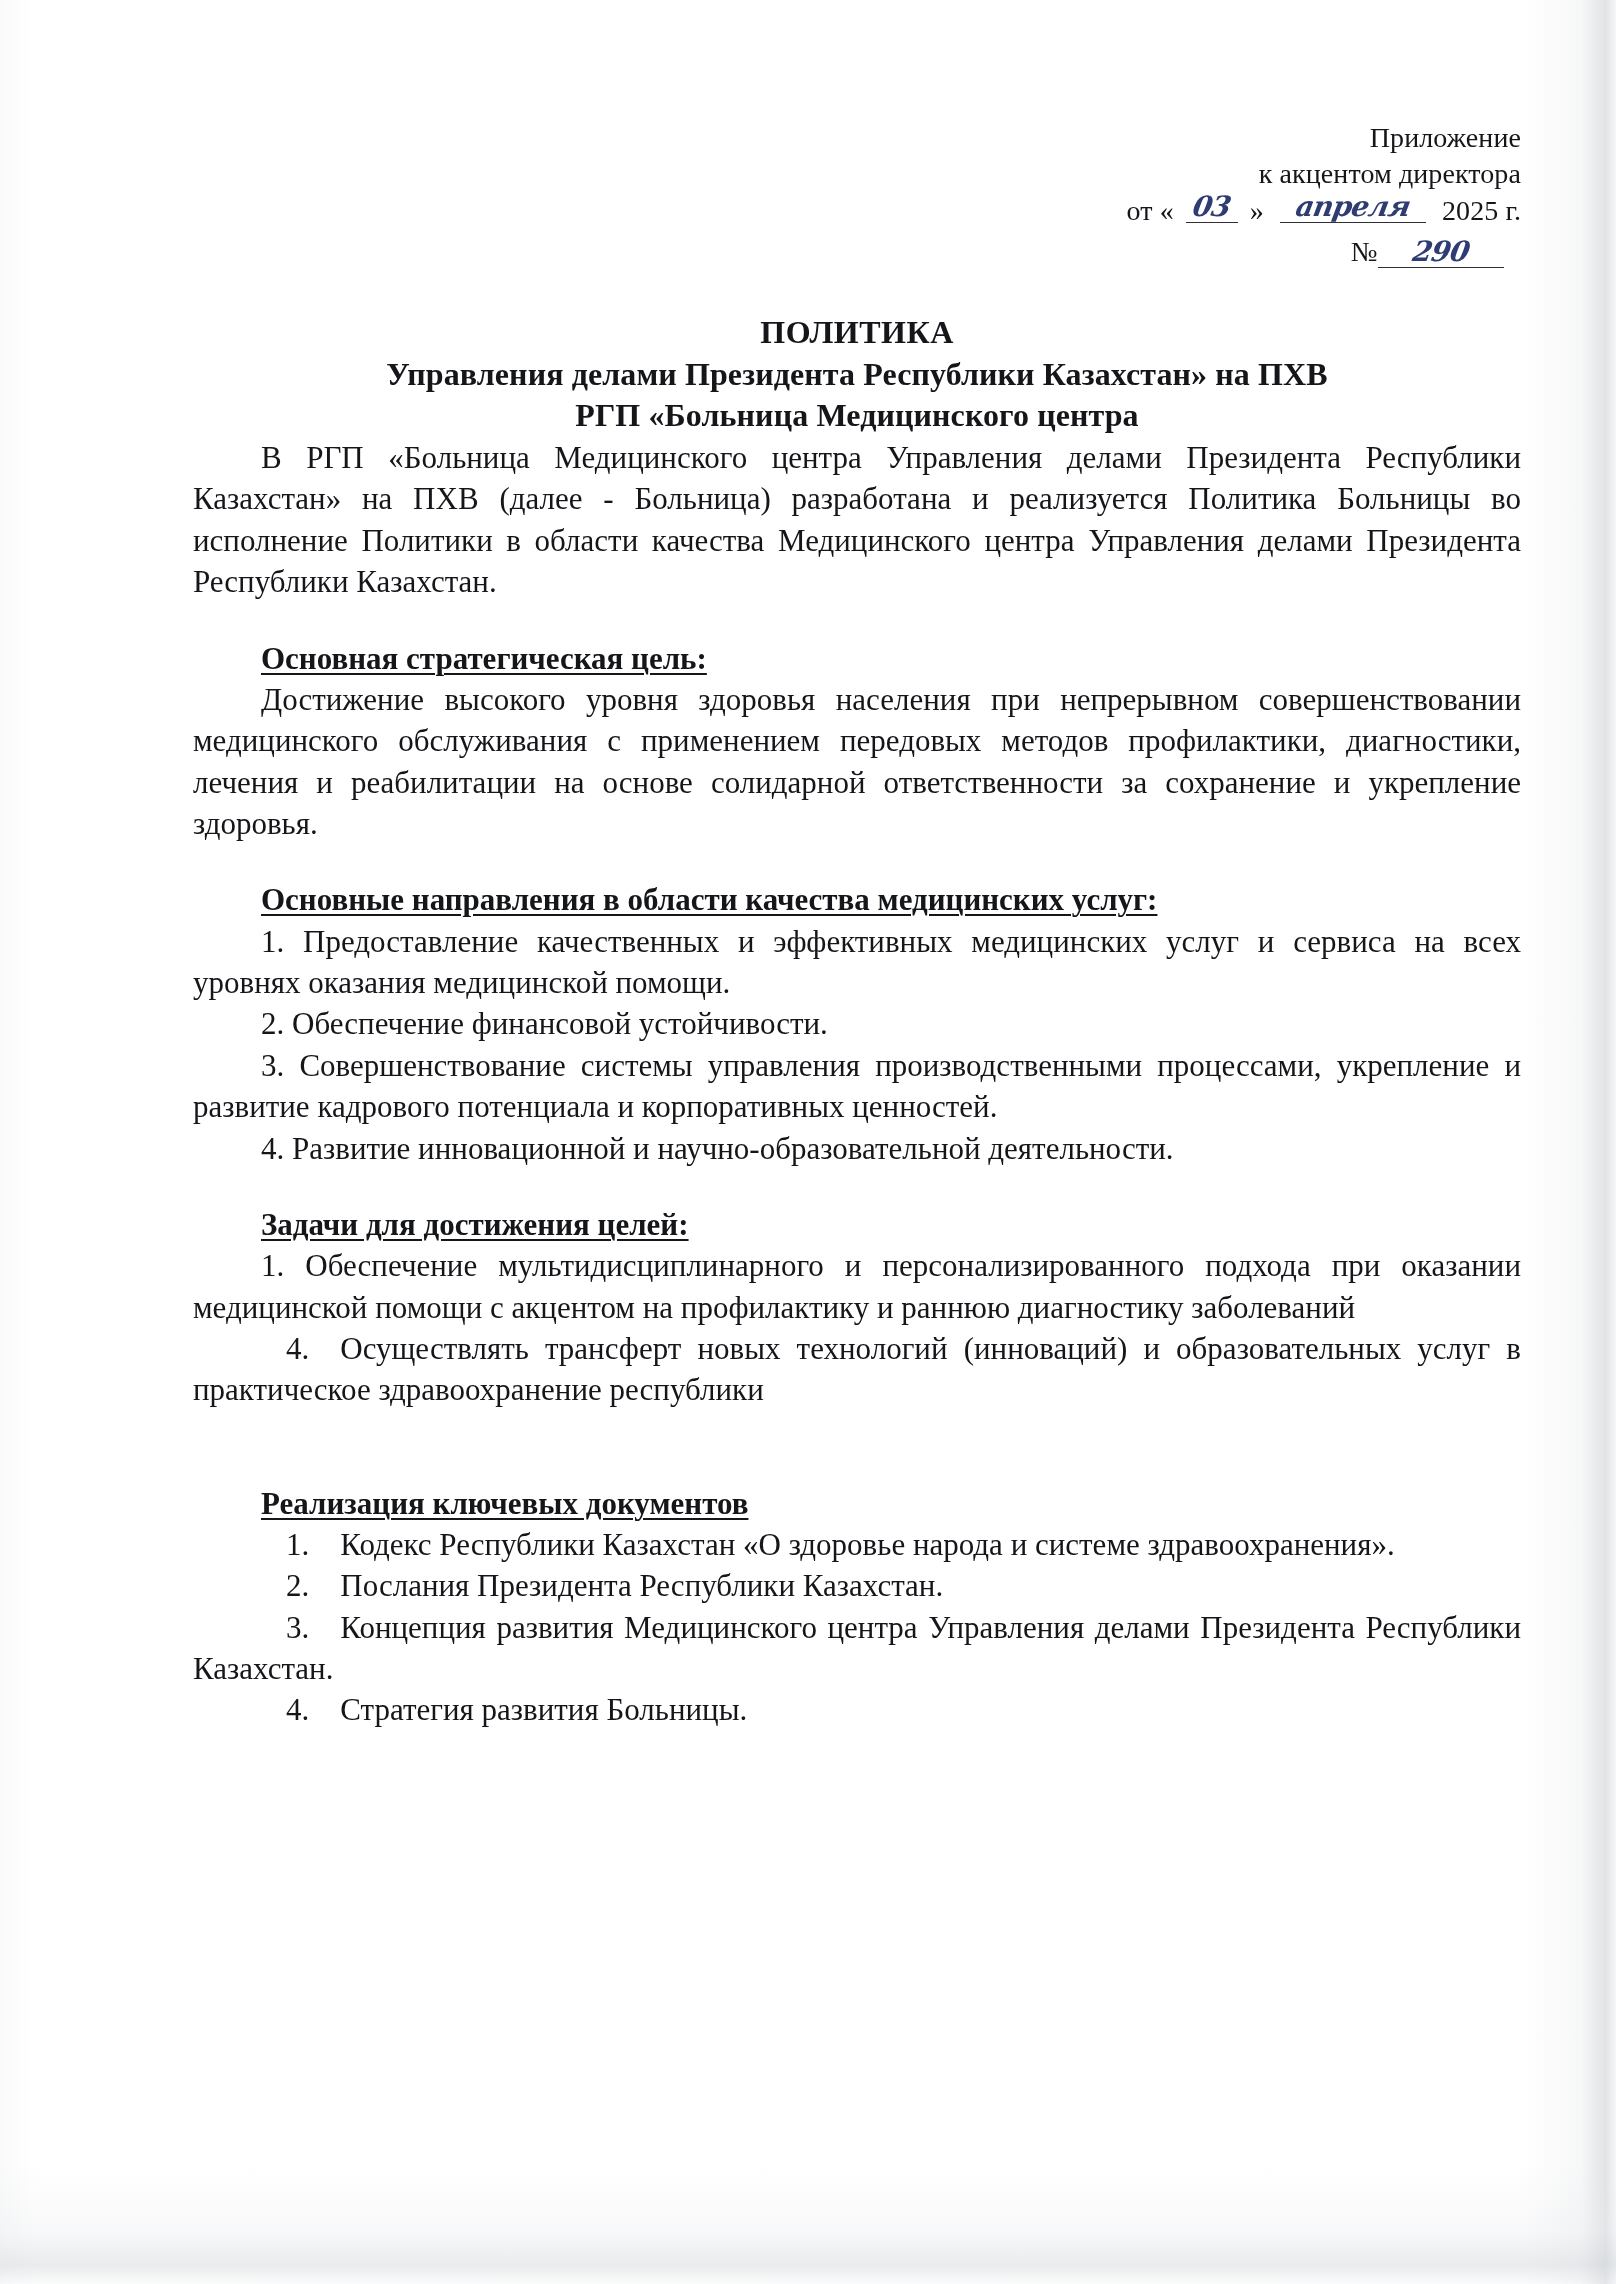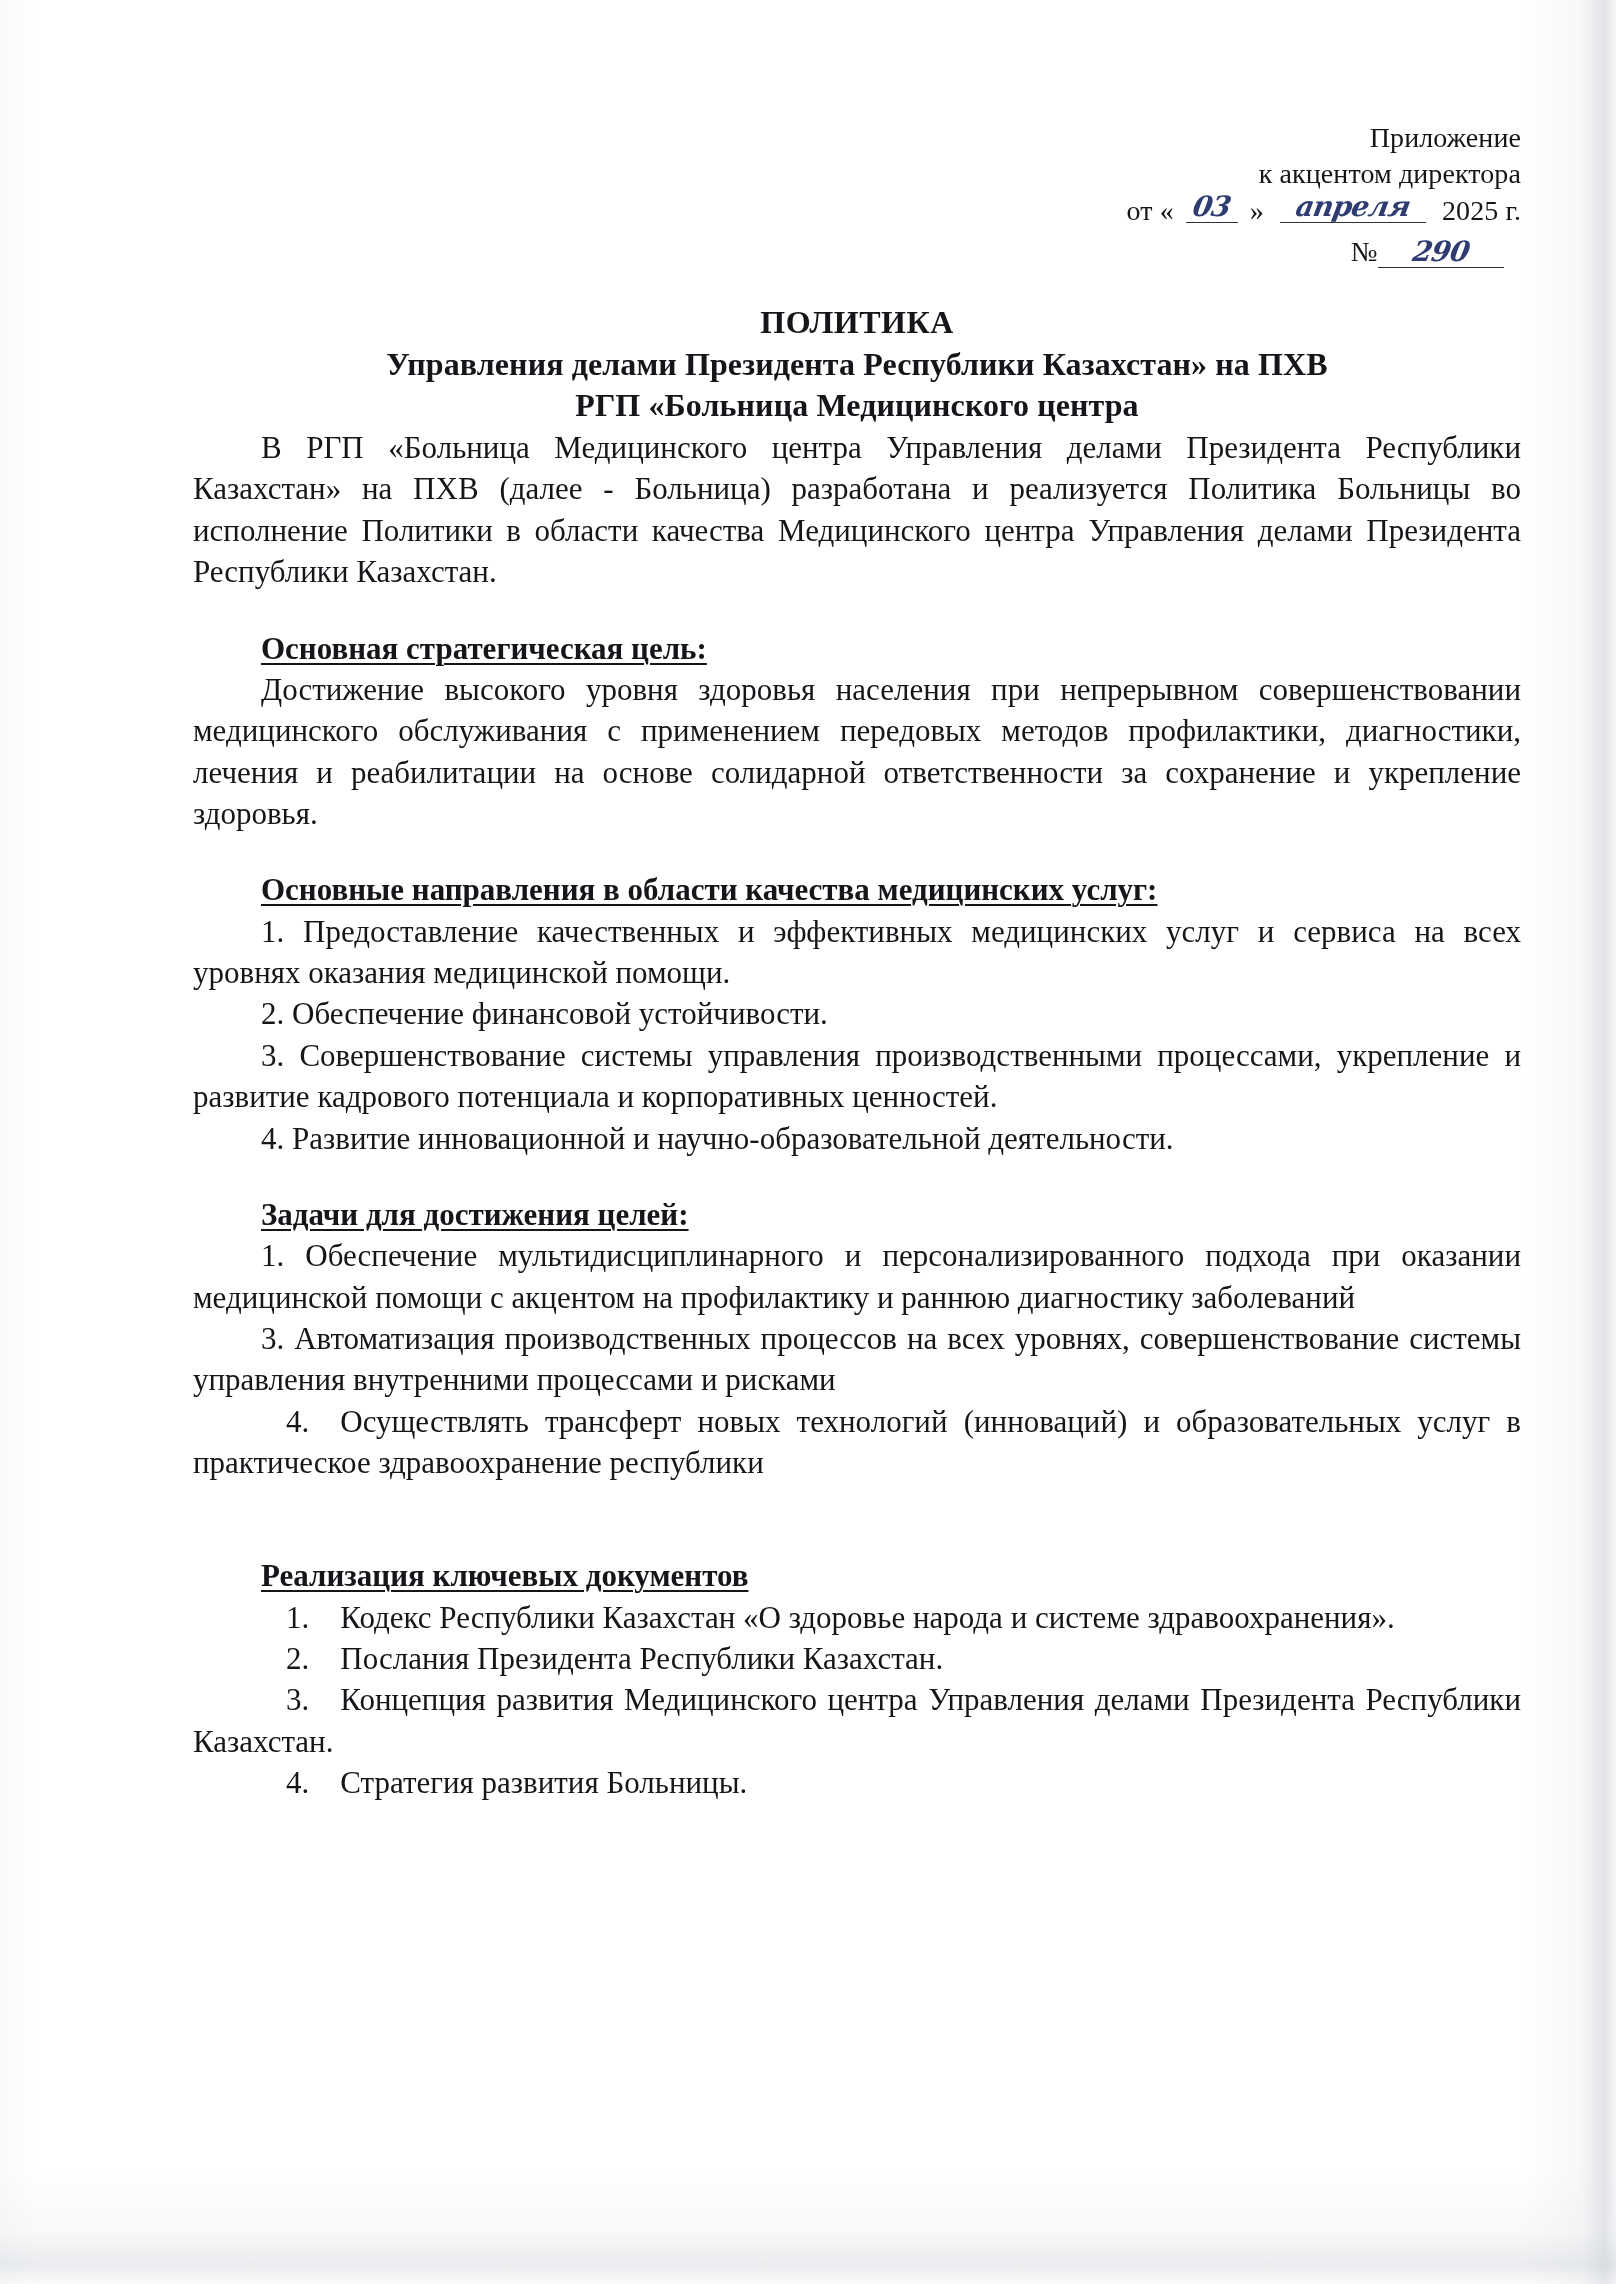--- a/index.html
+++ b/index.html
@@ -110,21 +110,21 @@
     display: flex;
     justify-content: flex-end;
     align-items: baseline;
     white-space: nowrap;
     margin-top: 4.7px;
     padding-right: 17.4px;
   }
 
   
   .title-block {
-    margin-top: 32px;
+    margin-top: 42px;
     text-align: center;
     font-weight: 700;
     font-size: 32px;
     line-height: 1.30;
   }
   .title-main { letter-spacing: 0.5px; }
   .title-sub  { letter-spacing: 0.1px; }
 
   
   p.para {
@@ -213,21 +213,20 @@
     <p class="para">1. Предоставление качественных и эффективных медицинских услуг и сервиса на всех уровнях оказания медицинской помощи.</p>
     <p class="para">2. Обеспечение финансовой устойчивости.</p>
     <p class="para">3. Совершенствование системы управления производственными процессами, укрепление и развитие кадрового потенциала и корпоративных ценностей.</p>
     <p class="para">4. Развитие инновационной и научно-образовательной деятельности.</p>
 
     <div class="gap-lg"></div>
     <div class="sect-head">
       <span class="uline">Задачи для достижения целей:</span>
     </div>
     <p class="para">1. Обеспечение мультидисциплинарного и персонализированного подхода при оказании медицинской помощи с акцентом на профилактику и раннюю диагностику заболеваний</p>
-    <p class="para">3. Автоматизация производственных процессов на всех уровнях, совершенствование системы управления внутренними процессами и рисками</p>
     <p class="para wide-indent">4. Осуществлять трансферт новых технологий (инноваций) и образовательных услуг в практическое здравоохранение республики</p>
 
     <div class="gap-xl"></div>
     <div class="sect-head">
       <span class="uline">Реализация ключевых документов</span>
     </div>
     <p class="para wide-indent">1. Кодекс Республики Казахстан «О здоровье народа и системе здравоохранения».</p>
     <p class="para wide-indent">2. Послания Президента Республики Казахстан.</p>
     <p class="para wide-indent">3. Концепция развития Медицинского центра Управления делами Президента Республики Казахстан.</p>
     <p class="para wide-indent">4. Стратегия развития Больницы.</p>

